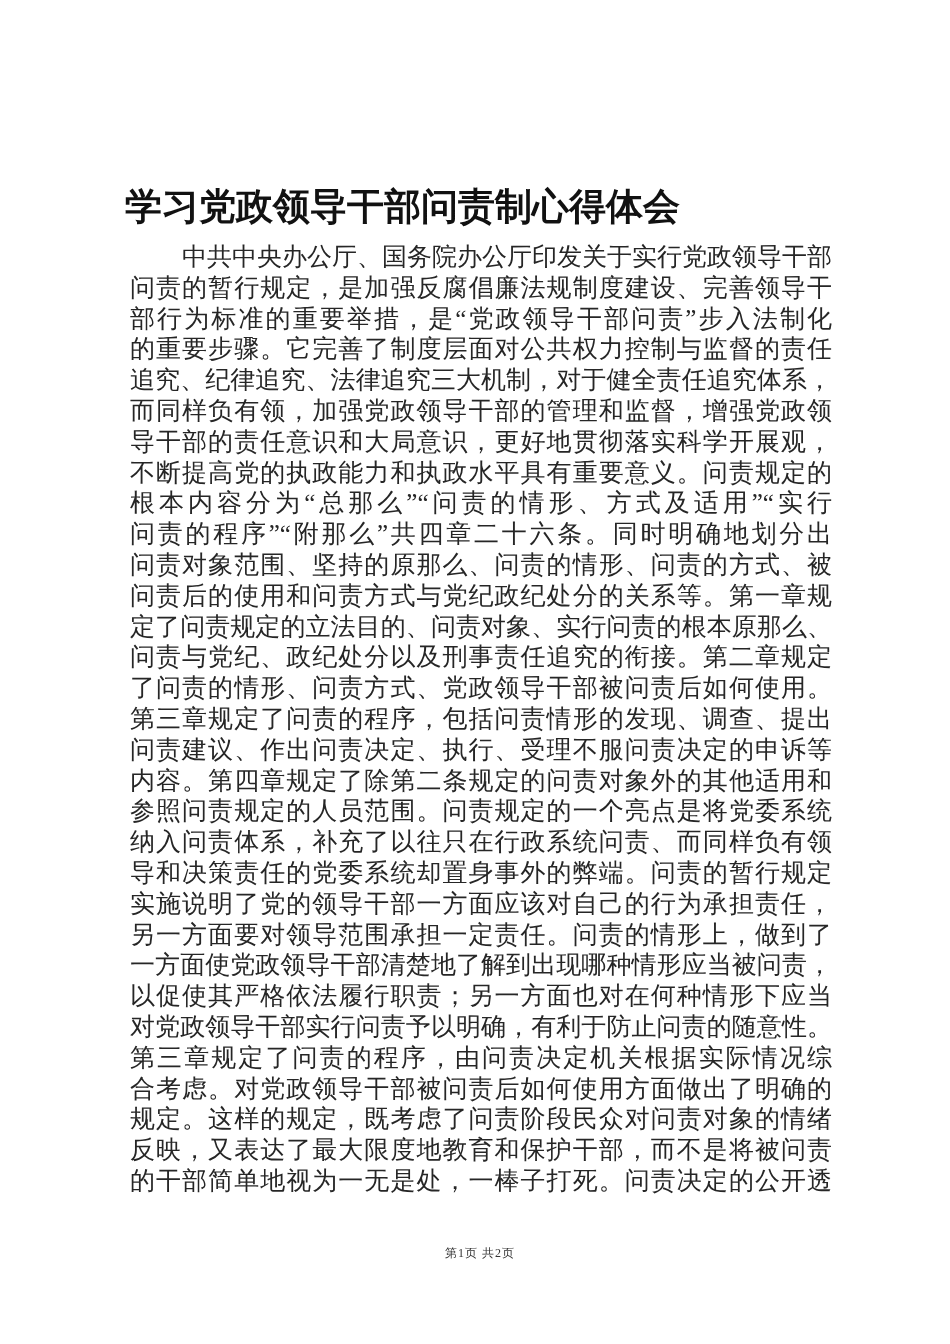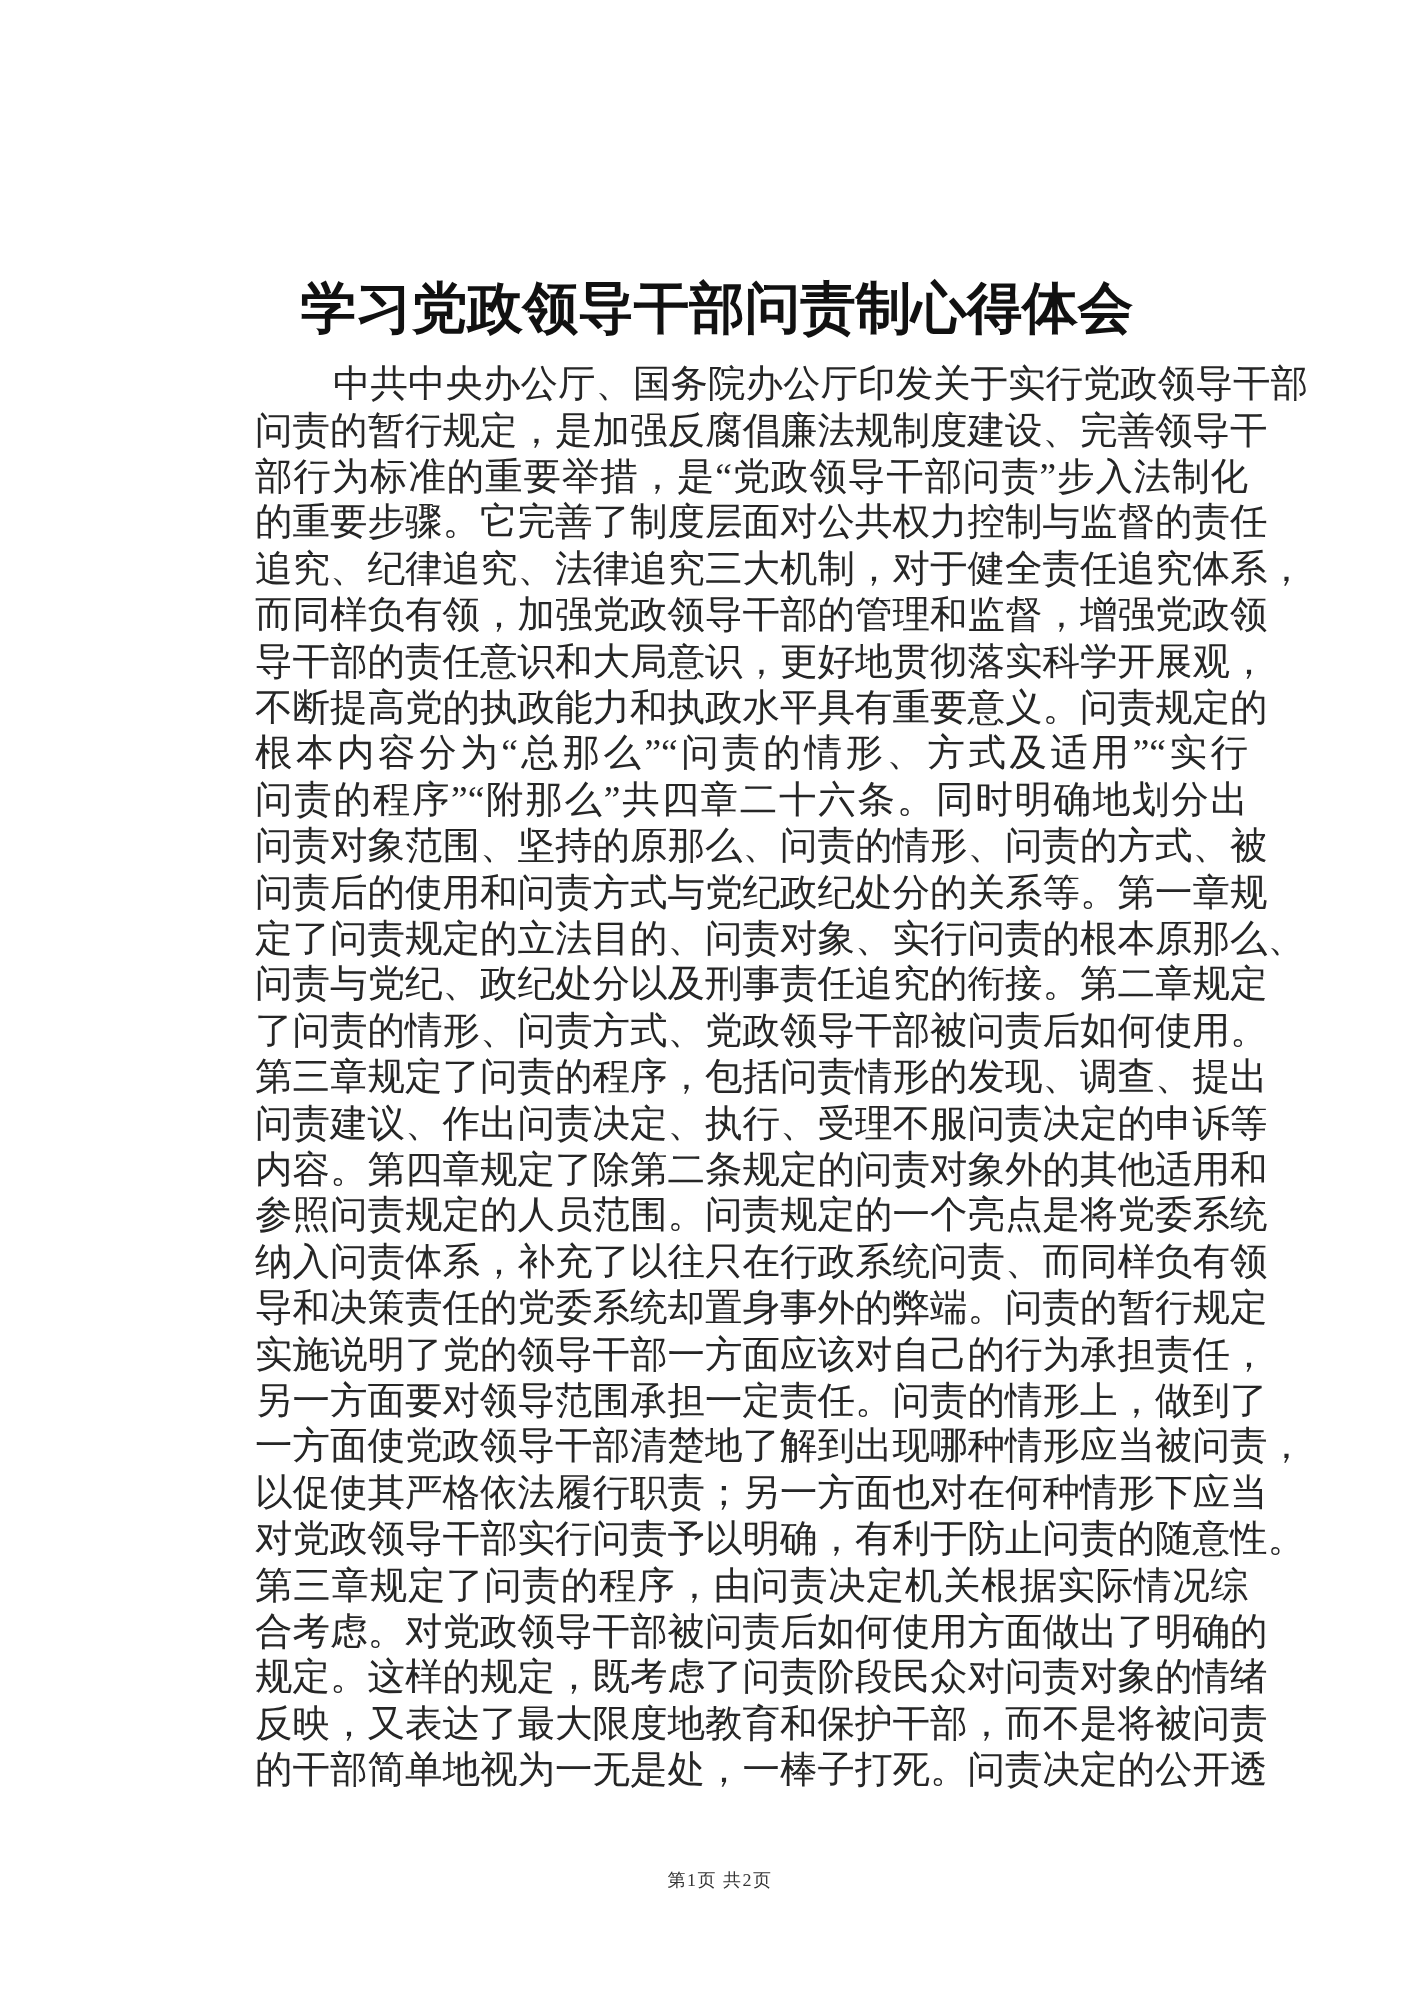--- a/index.html
+++ b/index.html
@@ -14,21 +14,20 @@
     background: #ffffff;
     overflow: hidden;
     font-family: "Liberation Serif", "DejaVu Serif", serif;
   }
   .doc-title {
     position: absolute;
     top: 184px;
     left: 125px;
     width: 706px;
     margin: 0;
-    text-align: center;
     font-size: 37px;
     line-height: 46px;
     font-weight: 700;
     color: #111111;
     white-space: nowrap;
   }
   .doc-body {
     position: absolute;
     top: 242px;
     left: 130px;
@@ -37,21 +36,20 @@
   .body-line {
     height: 30.8px;
     line-height: 30.8px;
     font-size: 25px;
     color: #262626;
     white-space: nowrap;
     overflow: visible;
     text-align: justify;
     text-align-last: justify;
     text-justify: inter-character;
-    margin-left: 40px;
   }
   .body-line.indent {
     text-indent: 52px;
   }
   .doc-footer {
     position: absolute;
     top: 1241px;
     left: 130px;
     width: 700px;
     text-align: center;

